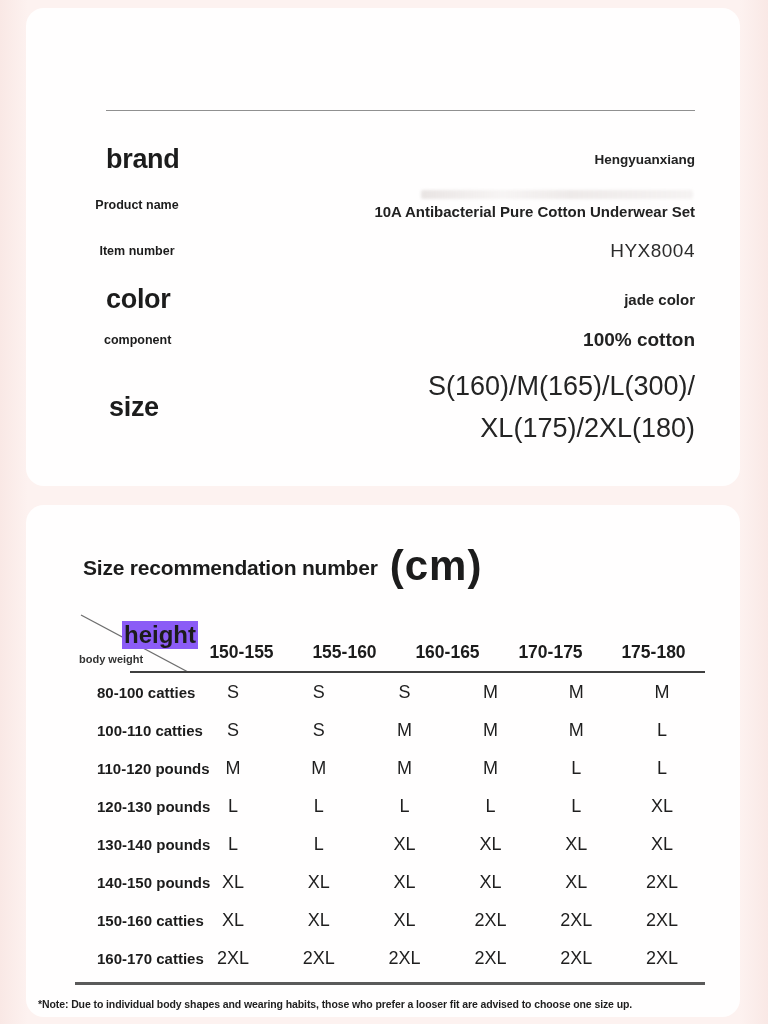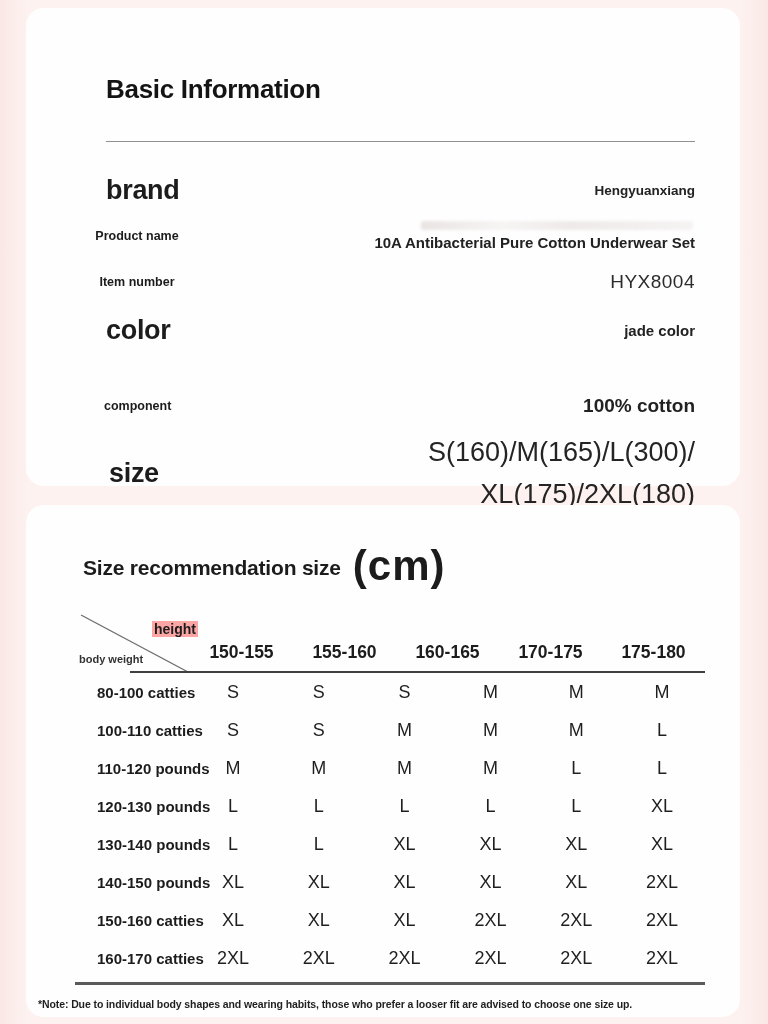--- a/index.html
+++ b/index.html
@@ -23,21 +23,21 @@
   .field-row { display:flex; align-items:center; }
   .f-label { width:112px; flex:0 0 112px; }
   .f-value { flex:1; text-align:right; color:#222; }
   .lbl-big { font-size:27px; font-weight:700; letter-spacing:-0.3px; padding-left:25px; }
   .lbl-small { font-size:12.5px; font-weight:700; text-align:center; line-height:20px; width:112px; }
   .lbl-small-left { font-size:12.5px; font-weight:700; padding-left:23px; }
   .row-brand { height:44px; }
   .row-product { height:48px;justify-content:space-between; }
   .row-item { height:44px; }
   .row-color { height:48px; margin-top:2px; }
-  .row-component { height:34px;margin-top:35px; }
+  .row-component { height:34px; }
   .row-size { margin-top:8px;justify-content:center; }
   .val-brand { font-size:13.5px; font-weight:700; }
   .val-product { font-size:15px; font-weight:700; }
   .ghost-smudge {
     width:272px; height:9px; margin:0 2px 4px auto; border-radius:2px;
     background:linear-gradient(90deg,rgba(175,162,158,.28),rgba(175,162,158,.10) 30%,rgba(175,162,158,.22) 55%,rgba(175,162,158,.12));
     filter:blur(1.5px);
   }
   .val-item { font-size:19px; font-weight:400; letter-spacing:0.5px; color:#2c2c2c; }
   .val-color { font-size:15px; font-weight:700; }
@@ -45,35 +45,34 @@
   .val-size { font-size:27px; font-weight:400; line-height:42px; color:#242424; }
 
   
   .c2-title-row { display:flex; align-items:center; margin-left:57px; height:58px; }
   .c2-title { font-size:21px; font-weight:700; letter-spacing:-0.2px; }
   .c2-unit { font-size:42px; font-weight:700; margin-left:12px; letter-spacing:1px; position:relative; top:-2px; }
   .size-table { margin:12px 0 0 49px; width:630px; }
   .thead { display:flex; height:64px; position:relative; }
   .corner-cell { width:115px; flex:0 0 115px; position:relative; }
   .corner-line { position:absolute; inset:0; width:100%; height:100%; }
-  .corner-top { position:absolute; top:12px; right:-8px; font-size:14px; font-weight:700; background:#fca5a5; padding:0 2px;margin-left:14px; }
+  .corner-top { position:absolute; top:12px; right:-8px; font-size:24px; font-weight:700; background:#8b5cf6; padding:0 2px;margin-left:14px; }
   .corner-bottom { position:absolute; bottom:8px; left:2px; font-size:11px; font-weight:700; background:#fffefe; padding:0 2px; color:#333; }
   .th { flex:1; display:flex; align-items:center; justify-content:center; font-size:17.5px; font-weight:700; padding-top:22px; }
   .head-line { position:absolute; left:55px; right:0; bottom:0; height:2px; background:#3f3f3f; }
   .trow { display:flex; height:38px; align-items:center; }
   .row-label { width:115px; flex:0 0 115px; padding-left:22px; font-size:15px; font-weight:700; white-space:nowrap; }
   .td { flex:1; text-align:center; font-size:18px; font-weight:500; color:#1f1f1f; }
   .bottom-line { height:3px; background:#5a5a5a; margin-top:5px; }
   .note { margin:13px 0 0 12px; font-size:10.5px; font-weight:600; color:#1f1f1f; letter-spacing:-0.1px; }
 </style>
 </head>
 <body>
 
 <section class="card" id="card-basic">
-  <h1 class="c1-title">Basic Information</h1>
   <div class="divider"></div>
 
   <div class="field-row row-brand">
     <div class="f-label lbl-big">brand</div>
     <div class="f-value val-brand">Hengyuanxiang</div>
   </div>
 
   <div class="field-row row-product">
     <div class="f-label lbl-small">Product name</div>
     <div class="f-value">
@@ -101,21 +100,21 @@
     <div class="f-label lbl-big" style="padding-left:28px;">size</div>
     <div class="f-value val-size">
       <div>S(160)/M(165)/L(300)/</div>
       <div>XL(175)/2XL(180)</div>
     </div>
   </div>
 </section>
 
 <section class="card" id="card-chart">
   <div class="c2-title-row">
-    <h2 class="c2-title">Size recommendation size</h2>
+    <h2 class="c2-title">Size recommendation number</h2>
     <span class="c2-unit">(cm)</span>
   </div>
 
   <div class="size-table">
     <div class="thead" id="header-row">
       <div class="corner-cell">
         <svg class="corner-line" viewBox="0 0 115 64" preserveAspectRatio="none">
           <line x1="6" y1="6" x2="113" y2="63" stroke="#6e6e6e" stroke-width="1.4"></line>
         </svg>
         <span class="corner-top">height</span>

